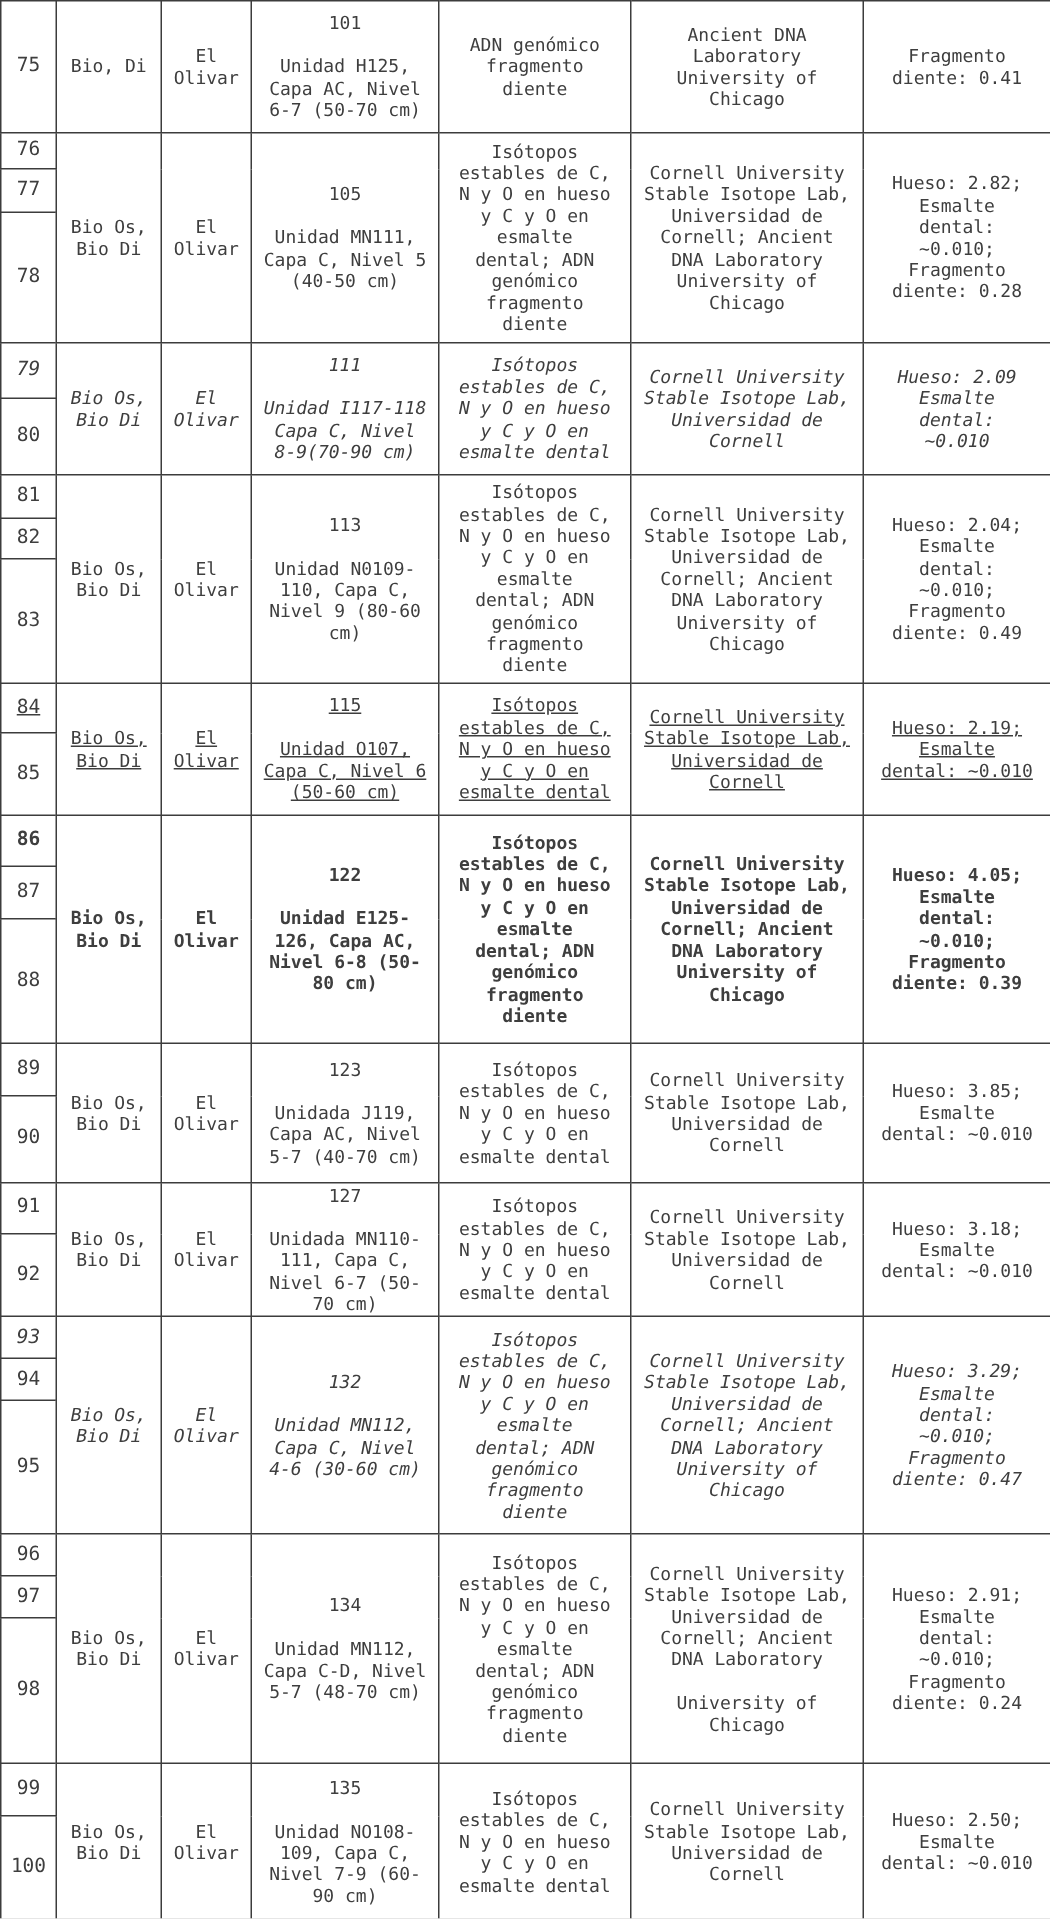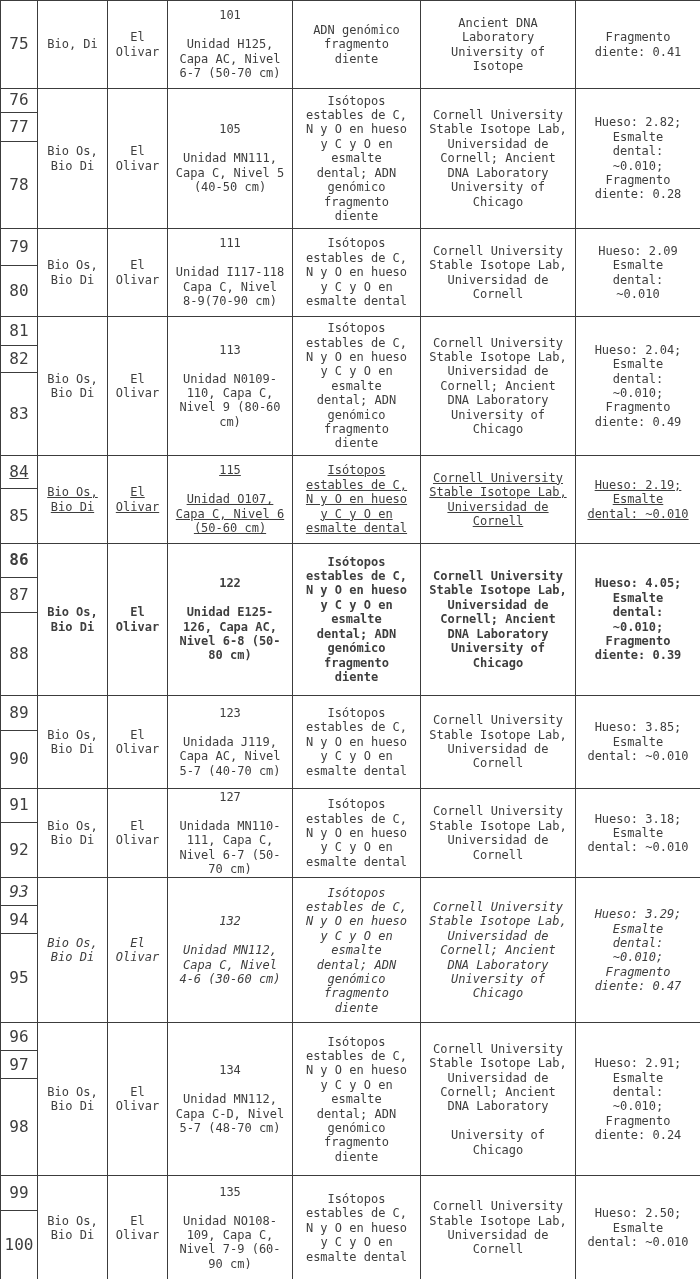--- a/index.html
+++ b/index.html
@@ -25,21 +25,21 @@
   table.sample-table td {
     border: 1px solid #3c3c3c;
     text-align: center;
     vertical-align: middle;
     padding: 1px 3px;
     white-space: pre-line;
     word-wrap: break-word;
     overflow: hidden;
     box-sizing: border-box;
   }
-  td.c-num { font-size: 16px; margin-left: 43px; }
+  td.c-num { font-size: 13px; margin-left: 43px; }
 </style>
 </head>
 <body>
 
 <div class="page">
   <table class="sample-table">
     <colgroup>
       <col style="width:37px">
       <col style="width:70px">
       <col style="width:60px">
@@ -58,21 +58,21 @@
 
 Unidad H125,
 Capa AC, Nivel
 6-7 (50-70 cm)</td>
           <td rowspan="1" class="c-analysis">ADN genómico
 fragmento
 diente</td>
           <td rowspan="1" class="c-laboratory">Ancient DNA
 Laboratory
 University of
-Isotope</td>
+Chicago</td>
           <td rowspan="1" class="c-results">Fragmento
 diente: 0.41</td>
         </tr>
         <tr style="height: 24px;">
           <td class="c-num">76</td>
           <td rowspan="3" class="c-bio">Bio Os,
 Bio Di</td>
           <td rowspan="3" class="c-site">El
 Olivar</td>
           <td rowspan="3" class="c-context">105
@@ -102,21 +102,21 @@
 ~0.010;
 Fragmento
 diente: 0.28</td>
         </tr>
         <tr style="height: 29px;">
           <td class="c-num">77</td>
         </tr>
         <tr style="height: 87px;">
           <td class="c-num">78</td>
         </tr>
-        <tr style="height: 37px;">
+        <tr style="height: 37px; font-style: italic;">
           <td class="c-num">79</td>
           <td rowspan="2" class="c-bio">Bio Os,
 Bio Di</td>
           <td rowspan="2" class="c-site">El
 Olivar</td>
           <td rowspan="2" class="c-context">111
 
 Unidad I117-118
 Capa C, Nivel
 8-9(70-90 cm)</td>

